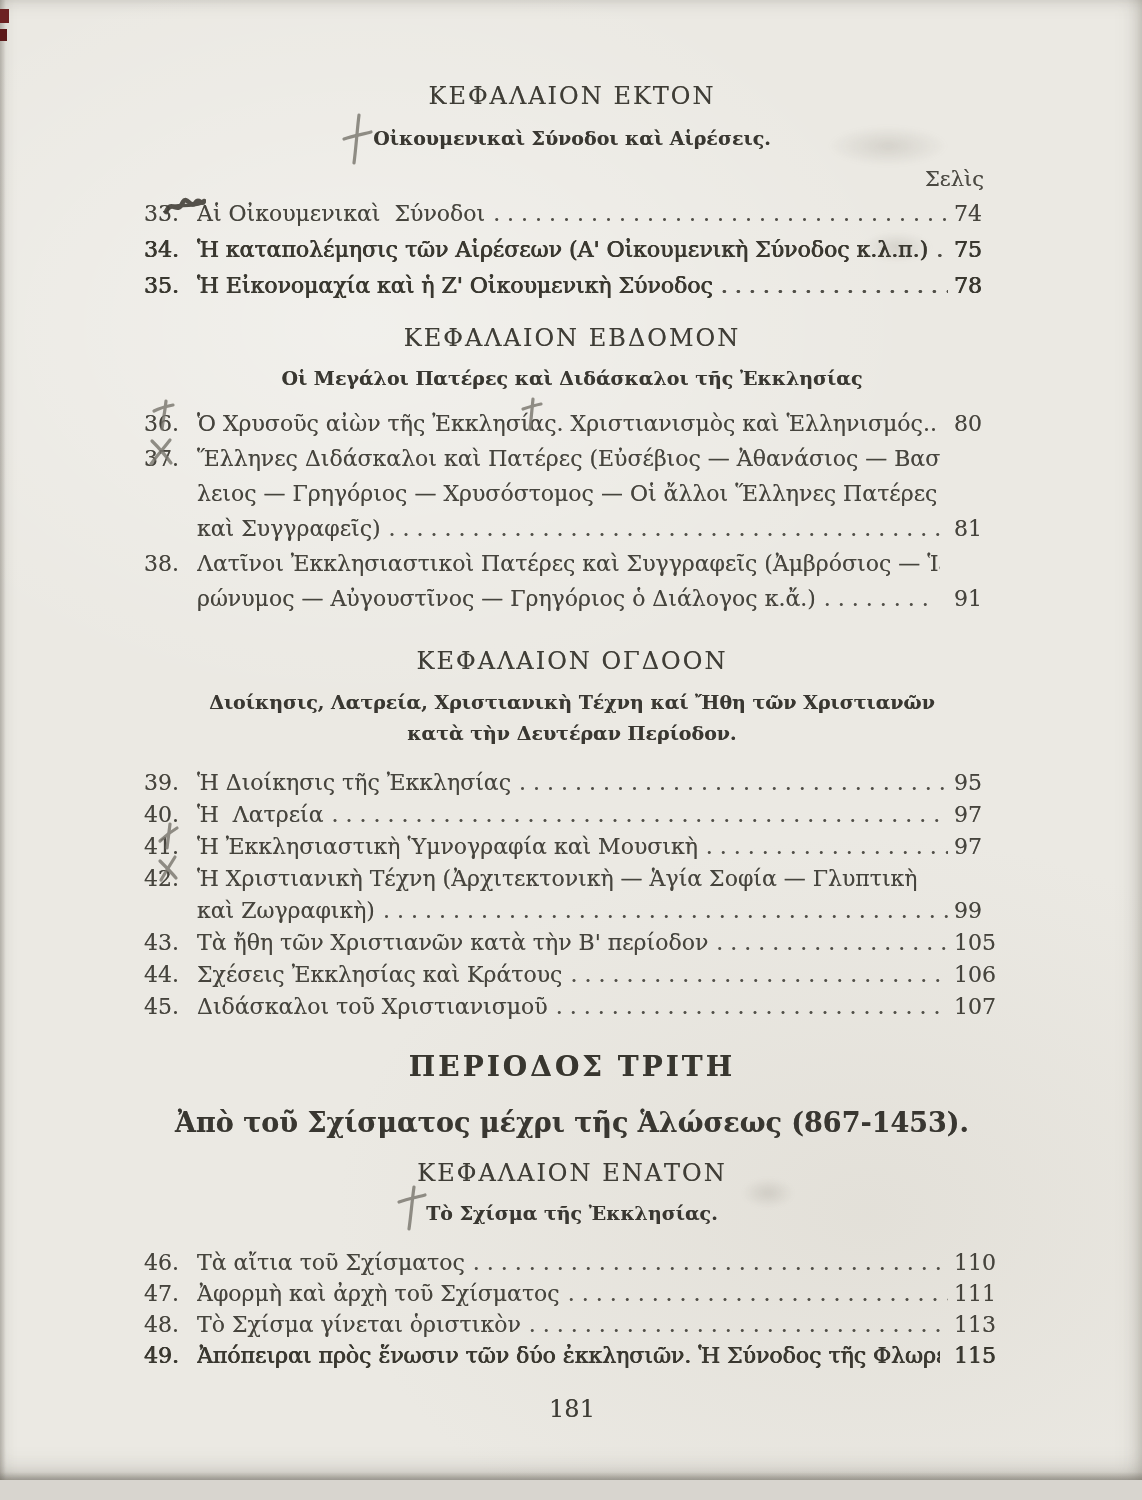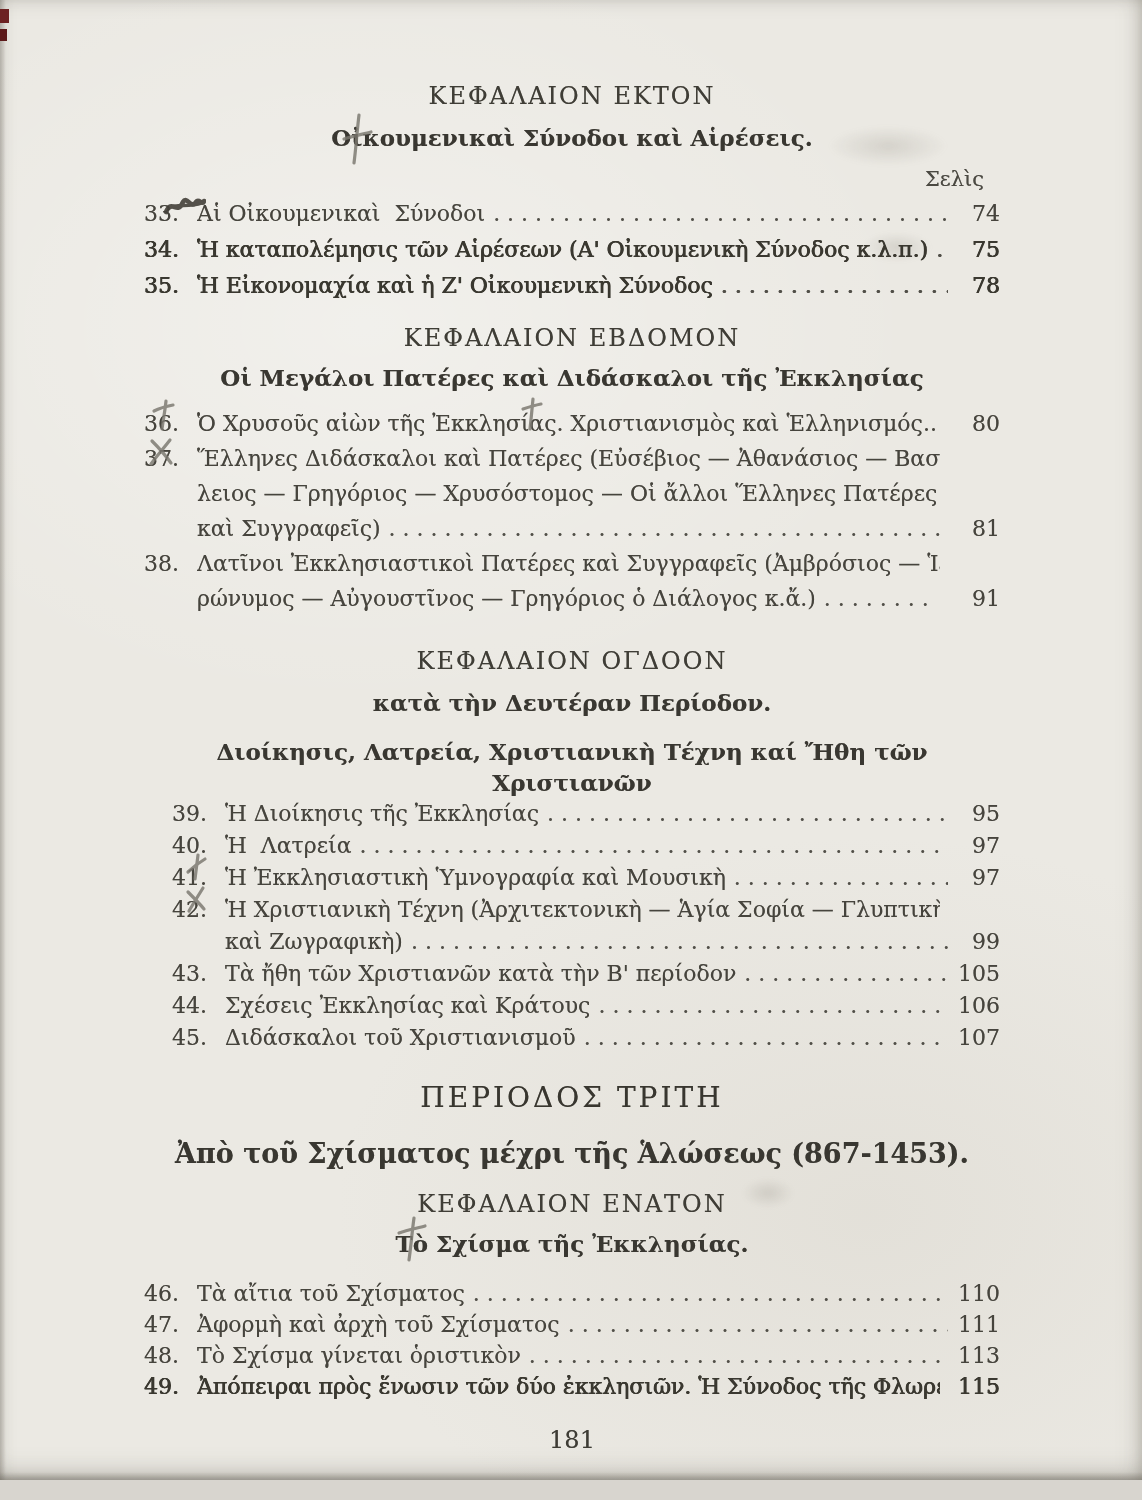--- a/index.html
+++ b/index.html
@@ -31,43 +31,43 @@
     content: ""; position: absolute; left: 0; top: 0; bottom: 0; width: 6px;
     background: linear-gradient(90deg, rgba(95,90,80,0.28), rgba(95,90,80,0));
   }
   .content { position: relative; width: 856px; margin-left: 144px; padding-top: 82px; }
 
   .kicker {
     font-size: 24px; line-height: 28px; font-weight: 400; letter-spacing: 2px;
     text-align: center; color: #3f3d36; margin: 0 0 14px;
   }
   .chtitle {
-    position: relative; font-size: 23px; line-height: 28px; font-weight: 700;
+    position: relative; font-size: 19px; line-height: 28px; font-weight: 700;
     text-align: center; color: #393731; margin: 0 0 14px;
   }
   .chtitle.t1 { line-height: 31px; margin: 0; }
   .chtitle.t2 { line-height: 31px; margin: 0 0 18px; }
   .chtitle.mb20 { margin-bottom: 20px; }
   .selis { text-align: right; font-size: 21px; line-height: 26px; padding-right: 16px; margin: 0 0 4px; color: #4b4942; }
 
   .rows { margin: 0 0 20px; }
   .rows.ch7 { margin-bottom: 31px; }
   .rows.ch8 { margin-bottom: 26px; }
   .rows.ch9 { margin-bottom: 24px; }
   .row { position: relative; display: flex; align-items: baseline; font-size: 22px; line-height: 36px; }
   .rows.ch7 .row { line-height: 35px; }
-  .rows.ch8 .row { line-height: 32px; margin-left: 28px; }
+  .rows.ch8 .row { line-height: 32px; }
   .rows.ch9 .row { line-height: 31px; }
   .num { flex: 0 0 53px; white-space: pre; }
   .txt { flex: 0 1 auto; min-width: 0; overflow: hidden; white-space: pre; }
   .lead { flex: 1 1 0; overflow: hidden; white-space: nowrap; letter-spacing: 7px; margin: 0 6px 0 8px; color: #514f48; }
-  .pg { flex: 0 0 46px; text-align: right; }
+  .pg { flex: 0 0 46px; text-align: left; }
   .inky { text-shadow: 0.45px 0 0 currentColor, -0.3px 0 0 currentColor; color: #3a3830; }
 
-  .period { font-size: 28px; line-height: 36px; font-weight: 400; letter-spacing: 3px; text-align: center; color: #38362f; margin: 6px 0 24px; }
+  .period { font-size: 28px; line-height: 36px; font-weight: 700; letter-spacing: 3px; text-align: center; color: #38362f; margin: 6px 0 24px; }
   .subtitle { font-size: 27px; line-height: 28px; font-weight: 700; text-align: center; color: #393731; margin: 0 0 22px; }
   .folio { text-align: center; font-size: 24px; line-height: 28px; color: #3e3c35; }
 
   .pmark { position: absolute; pointer-events: none; opacity: 0.82; }
   .pmark path { fill: none; stroke: #7a776f; stroke-width: 3.2; stroke-linecap: round; }
   .pmark.dark { opacity: 0.9; }
   .pmark.dark path { stroke: #44413a; stroke-width: 4.6; }
 
   .redmark { position: absolute; left: 0; width: 7px; background: #6d2222; }
   .smudge { position: absolute; border-radius: 50%; filter: blur(2px);
@@ -171,25 +171,25 @@
       </div>
       <div class="row">
         <span class="num"></span>
         <span class="txt">ρώνυμος — Αὐγουστῖνος — Γρηγόριος ὁ Διάλογος κ.ἄ.)</span>
         <span class="lead">........</span>
         <span class="pg">91</span>
       </div>
     </div>
 
     <h2 class="kicker" style="margin-bottom:12px;">ΚΕΦΑΛΑΙΟΝ ΟΓΔΟΟΝ</h2>
+    <h3 class="chtitle t1">
+      <span>Διοίκησις, Λατρεία, Χριστιανικὴ Τέχνη καί Ἤθη τῶν Χριστιανῶν</span>
+    </h3>
     <h3 class="chtitle t2">
       <span>κατὰ τὴν Δευτέραν Περίοδον.</span>
-    </h3>
-    <h3 class="chtitle t1">
-      <span>Διοίκησις, Λατρεία, Χριστιανικὴ Τέχνη καί Ἤθη τῶν Χριστιανῶν</span>
     </h3>
 
     <div class="rows ch8">
       <div class="row">
         <span class="num">39.</span>
         <span class="txt">Ἡ Διοίκησις τῆς Ἐκκλησίας</span>
         <span class="lead">................................................................</span>
         <span class="pg">95</span>
       </div>
       <div class="row">

